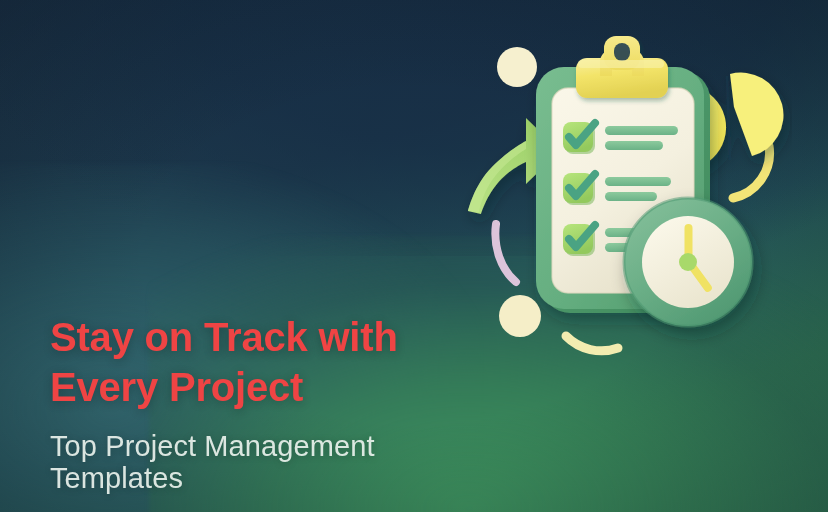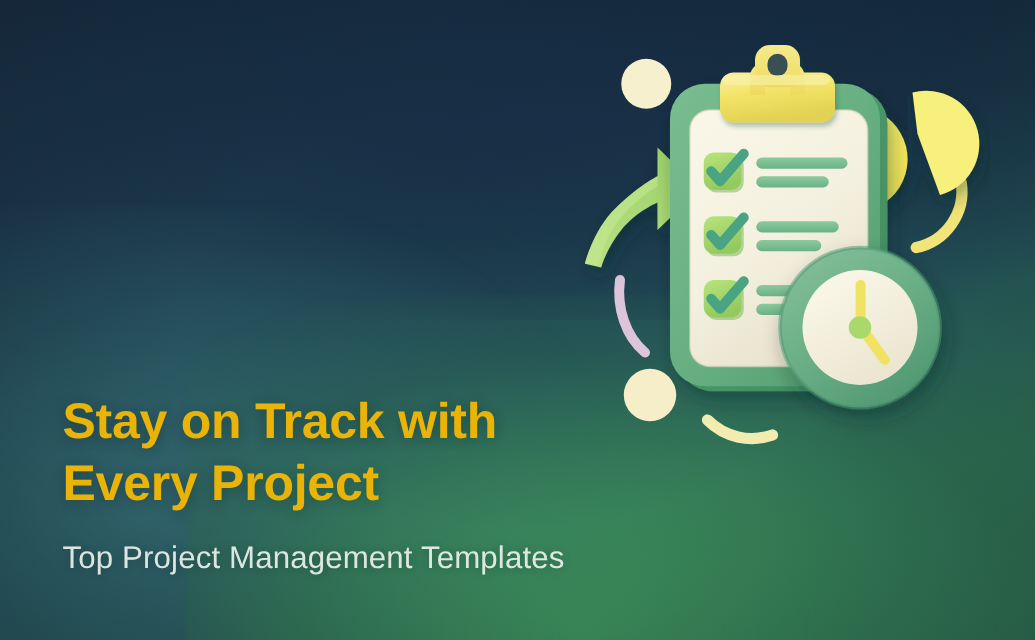--- a/index.html
+++ b/index.html
@@ -60,32 +60,32 @@
 
   
   .copy {
     position: absolute;
     left: 50px;
     top: 312px;
     width: 430px;
   }
   .headline {
     margin: 0;
-    color: #eab308;
+    color: #ef4444;
     font-size: 40px;
     line-height: 50px;
     font-weight: bold;
     letter-spacing: -0.2px;
     text-shadow: 0 2px 10px rgba(6,26,22,0.30);
     white-space: pre-line;
   }
   .subhead {
     margin: 18px 0 0 0;
     color: rgba(238,245,239,0.90);
-    font-size: 25px;
+    font-size: 29px;
     line-height: 32px;
     font-weight: normal;
     letter-spacing: 0.1px;
     text-shadow: 0 1px 7px rgba(6,26,22,0.26);
   }
 
   
   .illustration {
     position: absolute;
     left: 452px;

